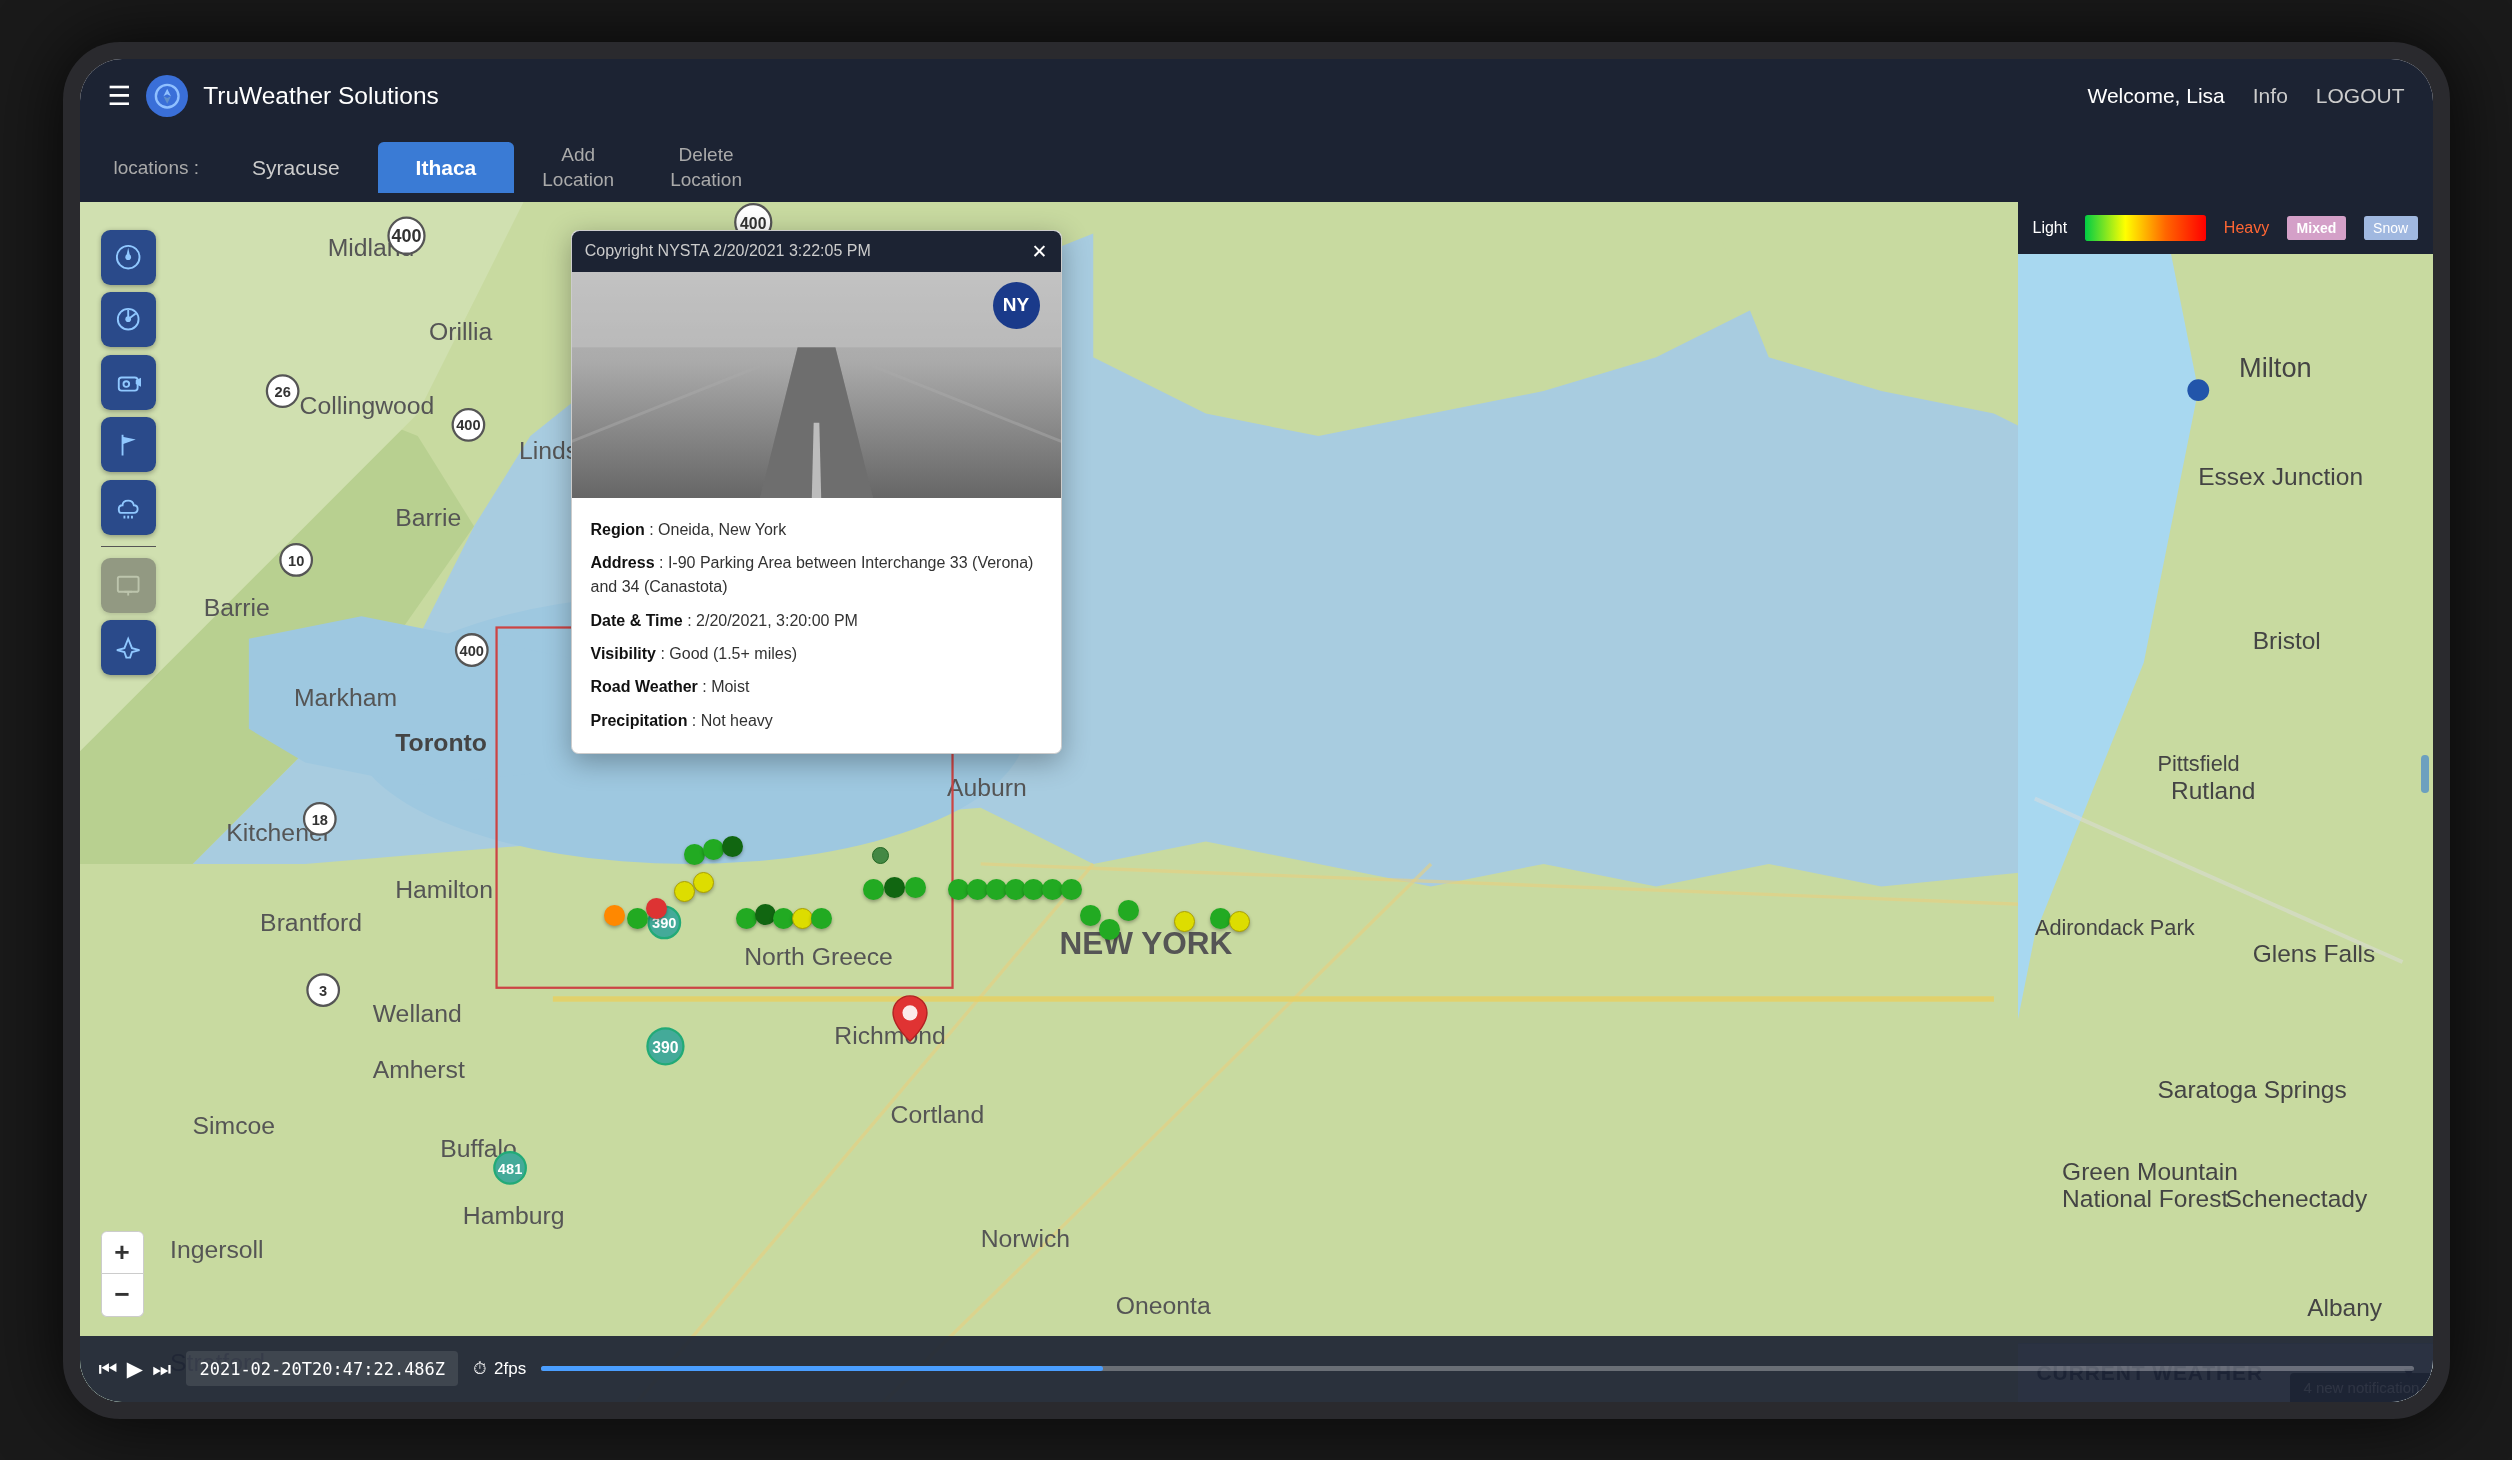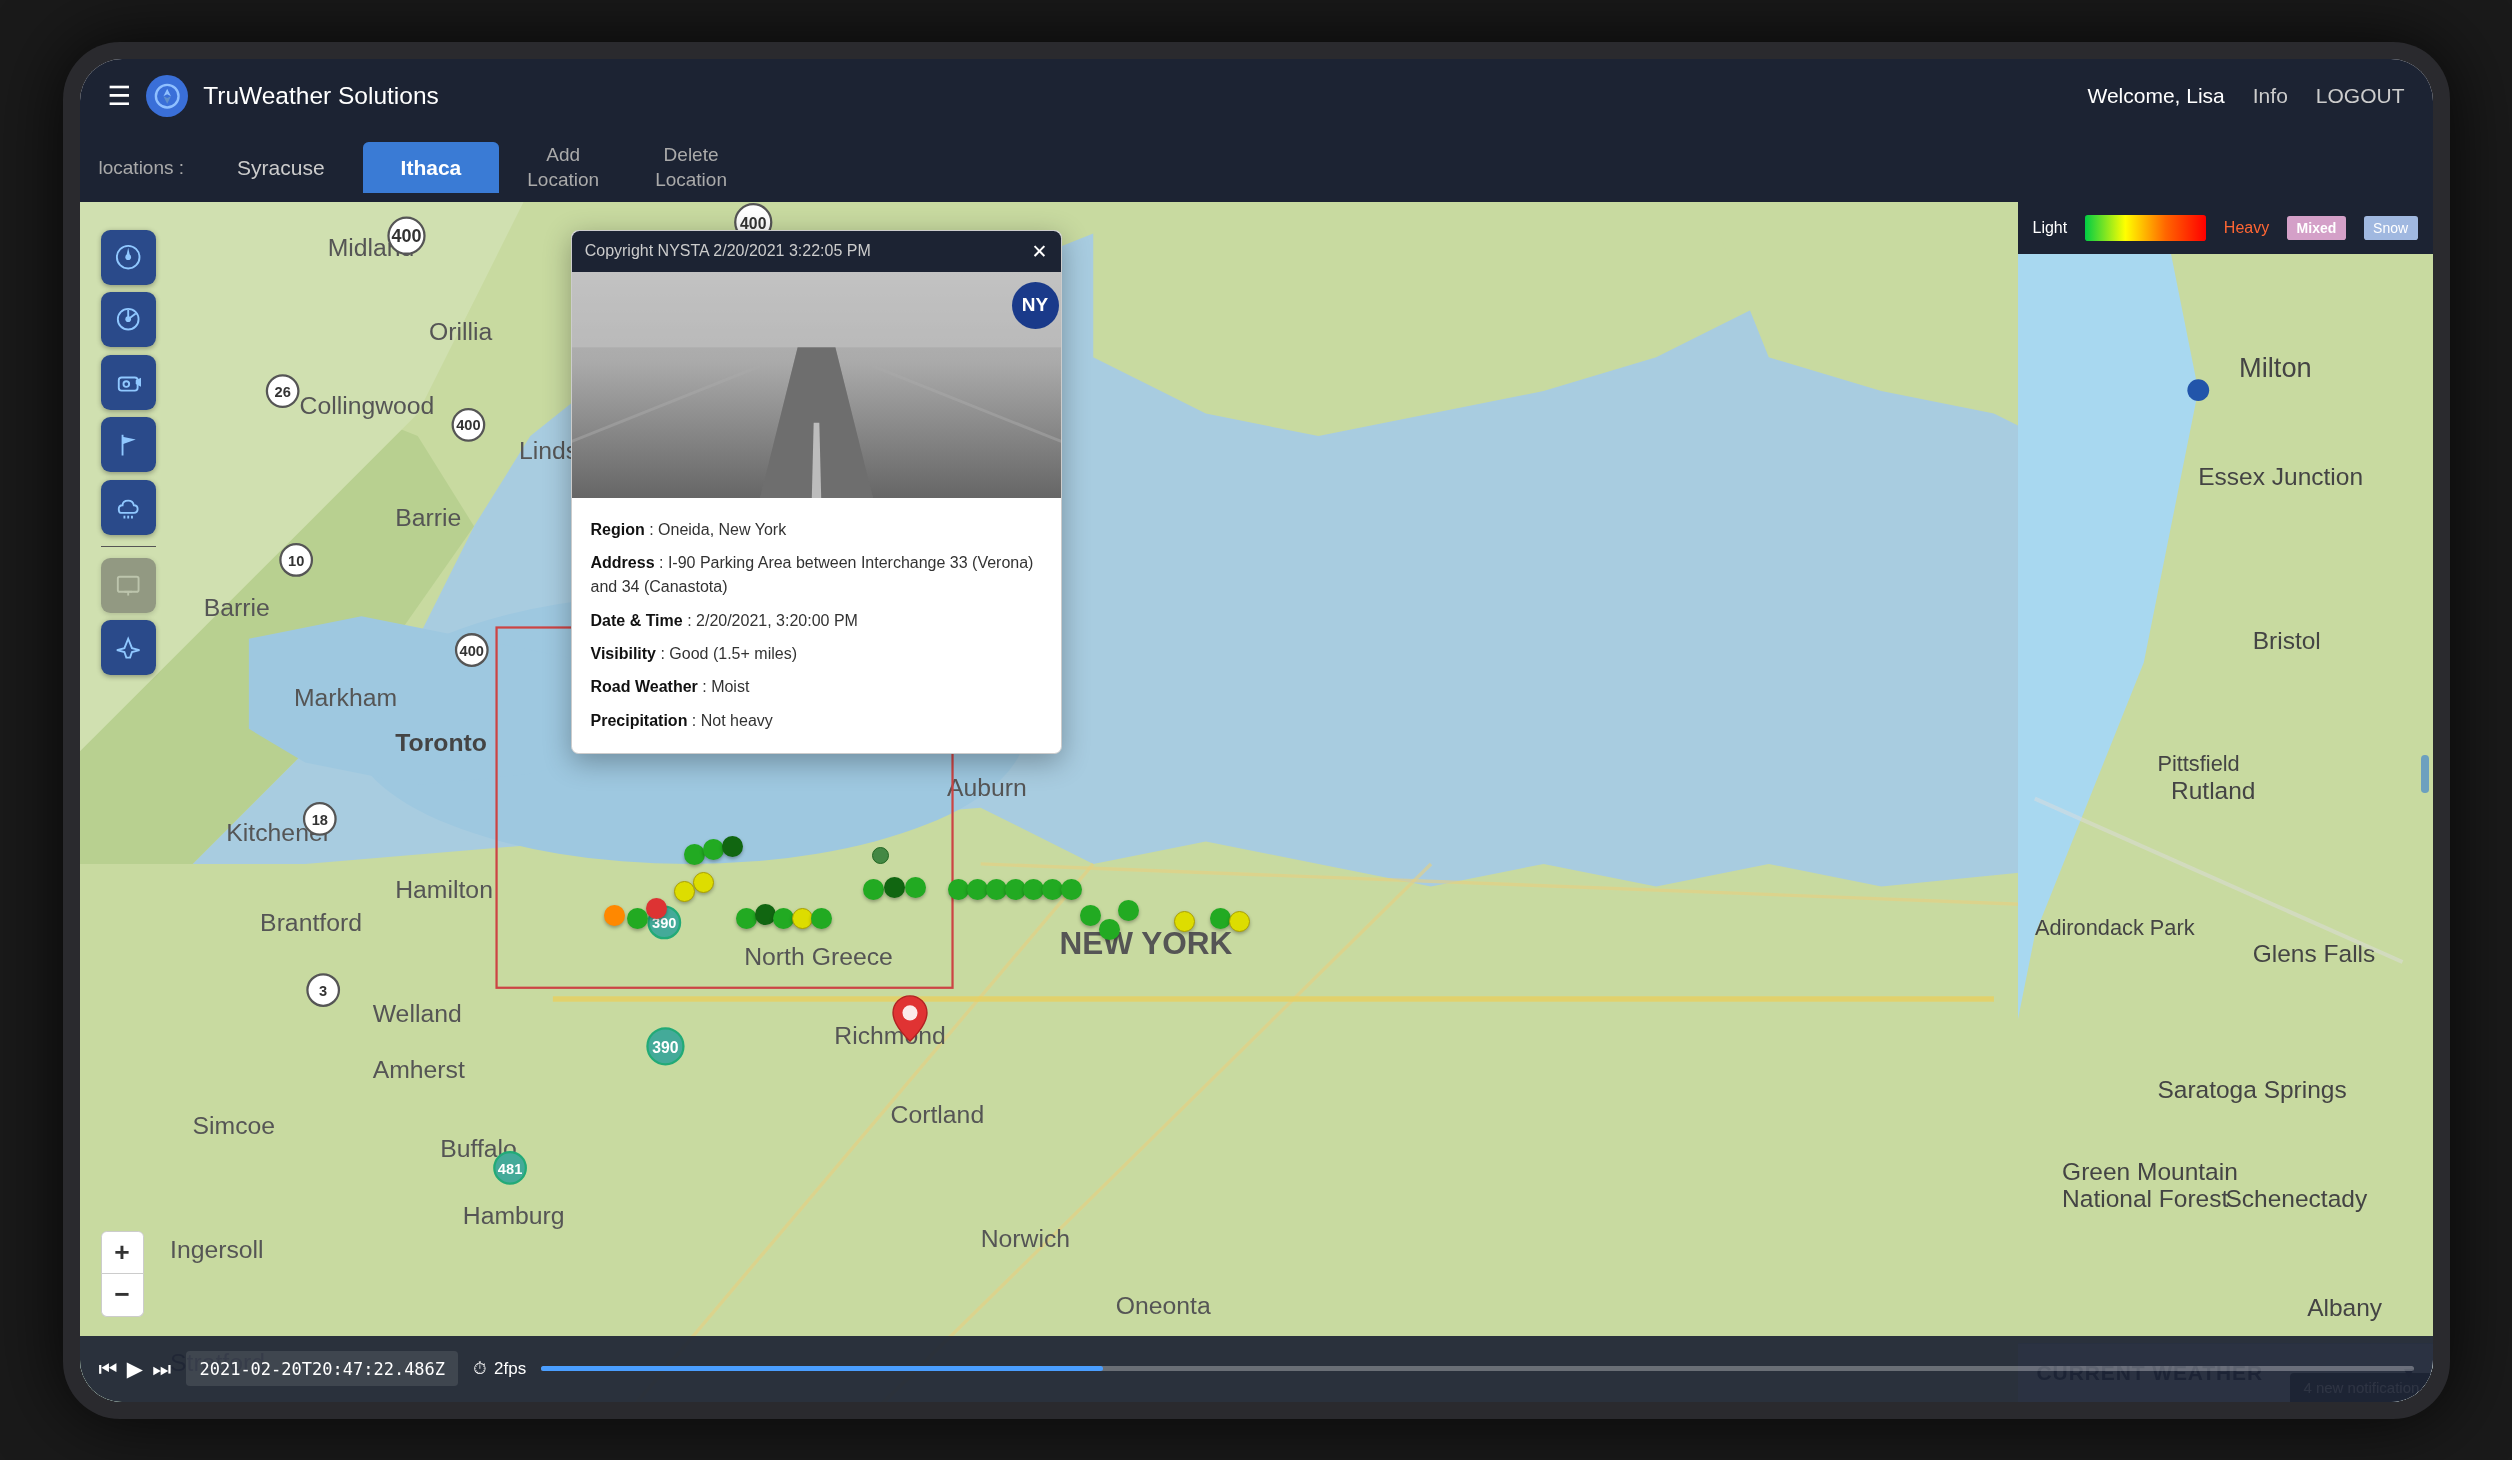--- a/index.html
+++ b/index.html
@@ -84,21 +84,21 @@
       color: #ccc;
       cursor: pointer;
       font-size: 21px;
     }
     
     .location-tabs {
       background: #1c2333;
       height: 68px;
       display: flex;
       align-items: center;
-      padding: 0 19px;
+      padding: 0 34px;
       flex-shrink: 0;
       gap: 0;
     }
     .locations-label {
       color: #aaa;
       font-size: 19px;
       margin-right: 15px;
     }
     .tab {
       padding: 13.2px 38px;
@@ -352,21 +352,21 @@
     }
     .camera-road-img {
       width: 100%;
       height: 100%;
       background: linear-gradient(170deg, #888 0%, #aaa 20%, #ccc 35%, #999 50%, #777 65%, #555 80%, #333 100%);
       position: relative;
     }
     .camera-badge {
       position: absolute;
       top: 9.4px;
-      right: 2px;
+      right: 21px;
       width: 47px;
       height: 47px;
       background: #1a3a8a;
       border-radius: 50%;
       display: flex;
       align-items: center;
       justify-content: center;
       color: #fff;
       font-size: 19px;
       font-weight: bold;

